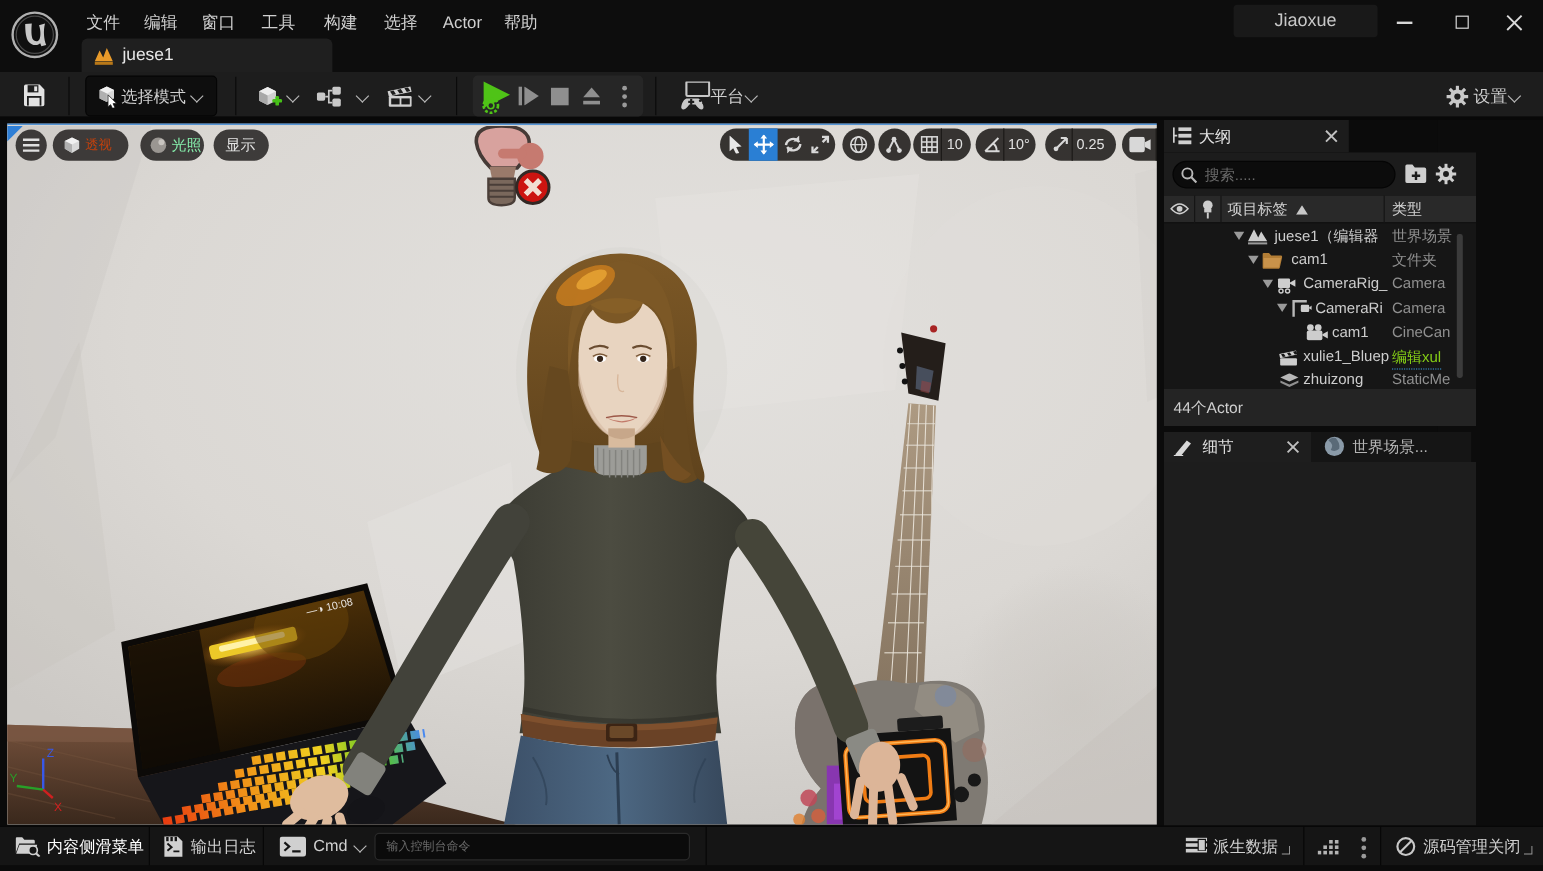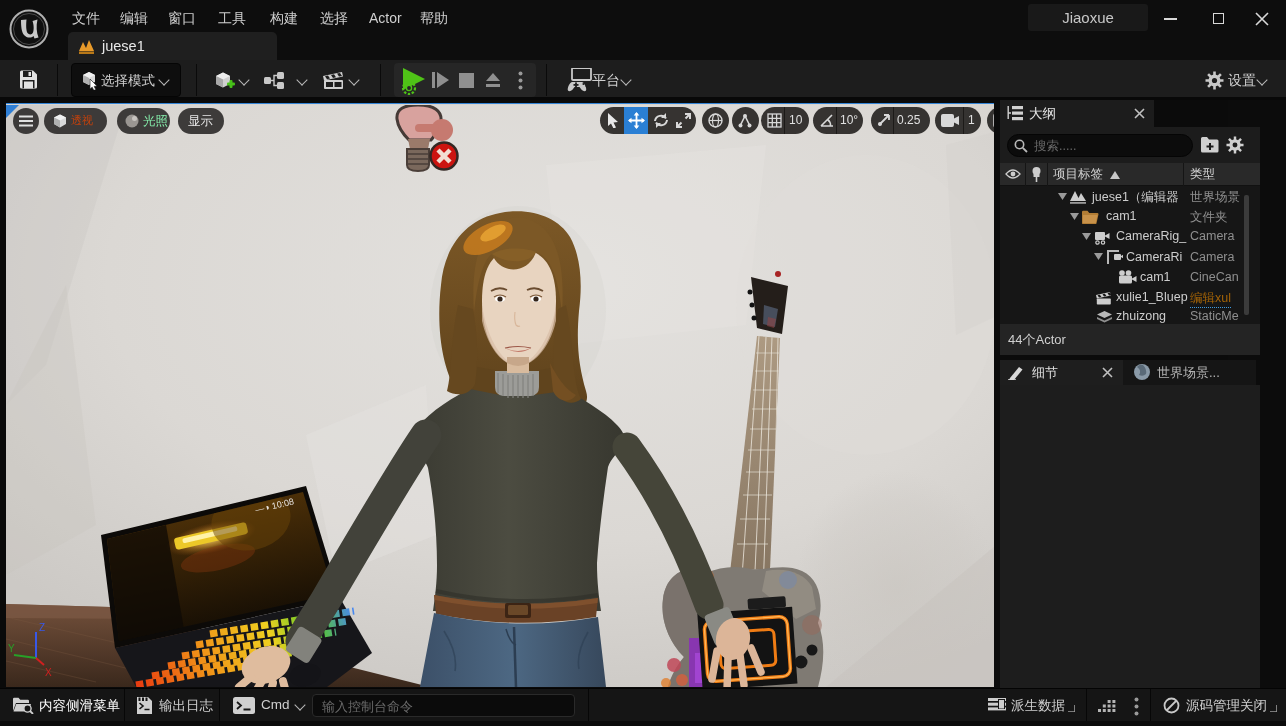--- a/index.html
+++ b/index.html
@@ -457,21 +457,21 @@
     <div class="abs" style="left:968px;top:13px;color:#e0e0e0;font-size:12px">1</div>
     <div class="abs" style="left:987px;top:7px;width:27px;height:27px;border-radius:14px;background:rgba(44,42,40,0.95)"></div>
     <svg class="abs" style="left:993px;top:13px" width="15" height="15">
         <g stroke="#d8d8d8" stroke-width="1.5" fill="none">
           <rect x="1" y="1" width="13" height="13" rx="2"></rect>
           <path d="M7.5 1 v13 M1 7.5 h13"></path>
         </g>
       </svg>
   </div>
 
-  <div class="abs" id="rpanel" style="left:994px;top:100px;width:234px;height:588px;background:#0b0b0b">
+  <div class="abs" id="rpanel" style="left:964px;top:100px;width:234px;height:588px;background:#0b0b0b">
 
     <div class="abs" style="left:6px;top:0;width:154px;height:27px;background:#1c1c1c"></div>
     <svg class="abs" style="left:13px;top:6px" width="16" height="15" viewBox="0 0 16 15">
       <rect x="5" y="0" width="11" height="3.2" fill="#d0d0d0"></rect>
         <rect x="5" y="5.5" width="11" height="3.2" fill="#d0d0d0"></rect>
         <rect x="5" y="11" width="11" height="3.2" fill="#d0d0d0"></rect>
       <path d="M1.2 0 V13 M1.2 7 H4" stroke="#d0d0d0" stroke-width="1.4" fill="none"></path>
     </svg>
     <div class="abs" style="left:35px;top:5px;color:#e4e4e4;font-size:13.5px">大纲</div>
     <svg class="abs" style="left:140px;top:8px" width="11" height="11">
@@ -566,21 +566,21 @@
           <path d="M14 8.5 l4.5-2.5 v6 L14 9.5 Z" fill="#cdcdcd"></path>
         </svg>
       <div class="abs" style="left:146px;top:170px">cam1</div>
       <div class="abs" style="left:196px;top:170px;color:#8f8f8f">CineCan</div>
       <svg class="abs" style="left:101px;top:189px" width="18" height="16" viewBox="0 0 18 16">
           <path d="M1 6 L15 3 L15.8 6.5 L1.8 9.5 Z" fill="#cdcdcd"></path>
           <path d="M2.5 6.3 l2.4-0.5 1.5 2.3 -2.4 0.5 Z M7.5 5.2 l2.4-0.5 1.5 2.3 -2.4 0.5 Z M12.5 4.1 l2.4-0.5 1.5 2.3 -2.4 0.5 Z" fill="#161616"></path>
           <rect x="1.8" y="9.5" width="14" height="6" rx="0.8" fill="#cdcdcd"></rect>
         </svg>
       <div class="abs" style="left:122px;top:190px">xulie1_Bluep</div>
-      <div class="abs" style="left:196px;top:190px;color:#a16207;border-bottom:1px dotted #3d9ae0">编辑xul</div>
+      <div class="abs" style="left:196px;top:190px;color:#84cc16;border-bottom:1px dotted #3d9ae0">编辑xul</div>
       <svg class="abs" style="left:102px;top:211px" width="17" height="13" viewBox="0 0 17 13">
           <path d="M8.5 0 L16 3.5 L8.5 7 L1 3.5 Z" fill="#b8b8b8"></path>
           <path d="M1 6 L8.5 9.5 L16 6 L16 8 L8.5 11.5 L1 8 Z" fill="#8f8f8f"></path>
         </svg>
       <div class="abs" style="left:122px;top:209px">zhuizong</div>
       <div class="abs" style="left:196px;top:209px;color:#8f8f8f">StaticMe</div>
     </div>
     <div class="abs" style="left:250px;top:95px;width:5px;height:120px;background:#3b3b3b;border-radius:2px"></div>
 
     <div class="abs" style="left:6px;top:224px;width:260px;height:31px;background:#242424"></div>
@@ -624,21 +624,21 @@
     </svg>
     <div class="abs" style="left:159px;top:8px;color:#d0d0d0;font-size:13.5px">输出日志</div>
     <div class="sep" style="left:219px;top:0;height:32px;background:#070707"></div>
     <svg class="abs" style="left:233px;top:8px" width="22" height="17" viewBox="0 0 22 17">
       <rect x="0" y="0" width="22" height="17" rx="2.5" fill="#d0d0d0"></rect>
       <path d="M4 5 l4 3.5 -4 3.5 M10.5 12.5 h7" stroke="#151515" stroke-width="1.8" fill="none"></path>
     </svg>
     <div class="abs" style="left:261px;top:8px;color:#d0d0d0;font-size:13.5px">Cmd</div>
     <span class="chev abs" style="left:296px;top:12px"></span>
     <div class="abs" style="left:312px;top:5px;width:263px;height:23px;background:#0b0b0b;border:1px solid #2a2a2a;border-radius:4px"></div>
-    <div class="abs" style="left:322px;top:9px;color:#6a6a6a;font-size:13px">输入控制台命令</div>
+    <div class="abs" style="left:322px;top:9px;color:#6a6a6a;font-size:10px">输入控制台命令</div>
     <div class="sep" style="left:588px;top:0;height:32px;background:#070707"></div>
     <svg class="abs" style="left:988px;top:9px" width="18" height="15" viewBox="0 0 18 15">
       <rect x="0" y="0" width="18" height="3" fill="#cdcdcd"></rect>
         <rect x="0" y="4.7" width="18" height="3" fill="#cdcdcd"></rect>
         <rect x="0" y="9.4" width="18" height="3" fill="#cdcdcd"></rect>
         <rect x="10" y="1" width="7" height="10" fill="#151515"></rect>
         <rect x="11" y="2" width="5" height="8.5" fill="#cdcdcd"></rect>
     </svg>
     <div class="abs" style="left:1011px;top:8px;color:#d0d0d0;font-size:13.5px">派生数据</div>
     <svg class="abs" style="left:1068px;top:16px" width="7" height="7">

